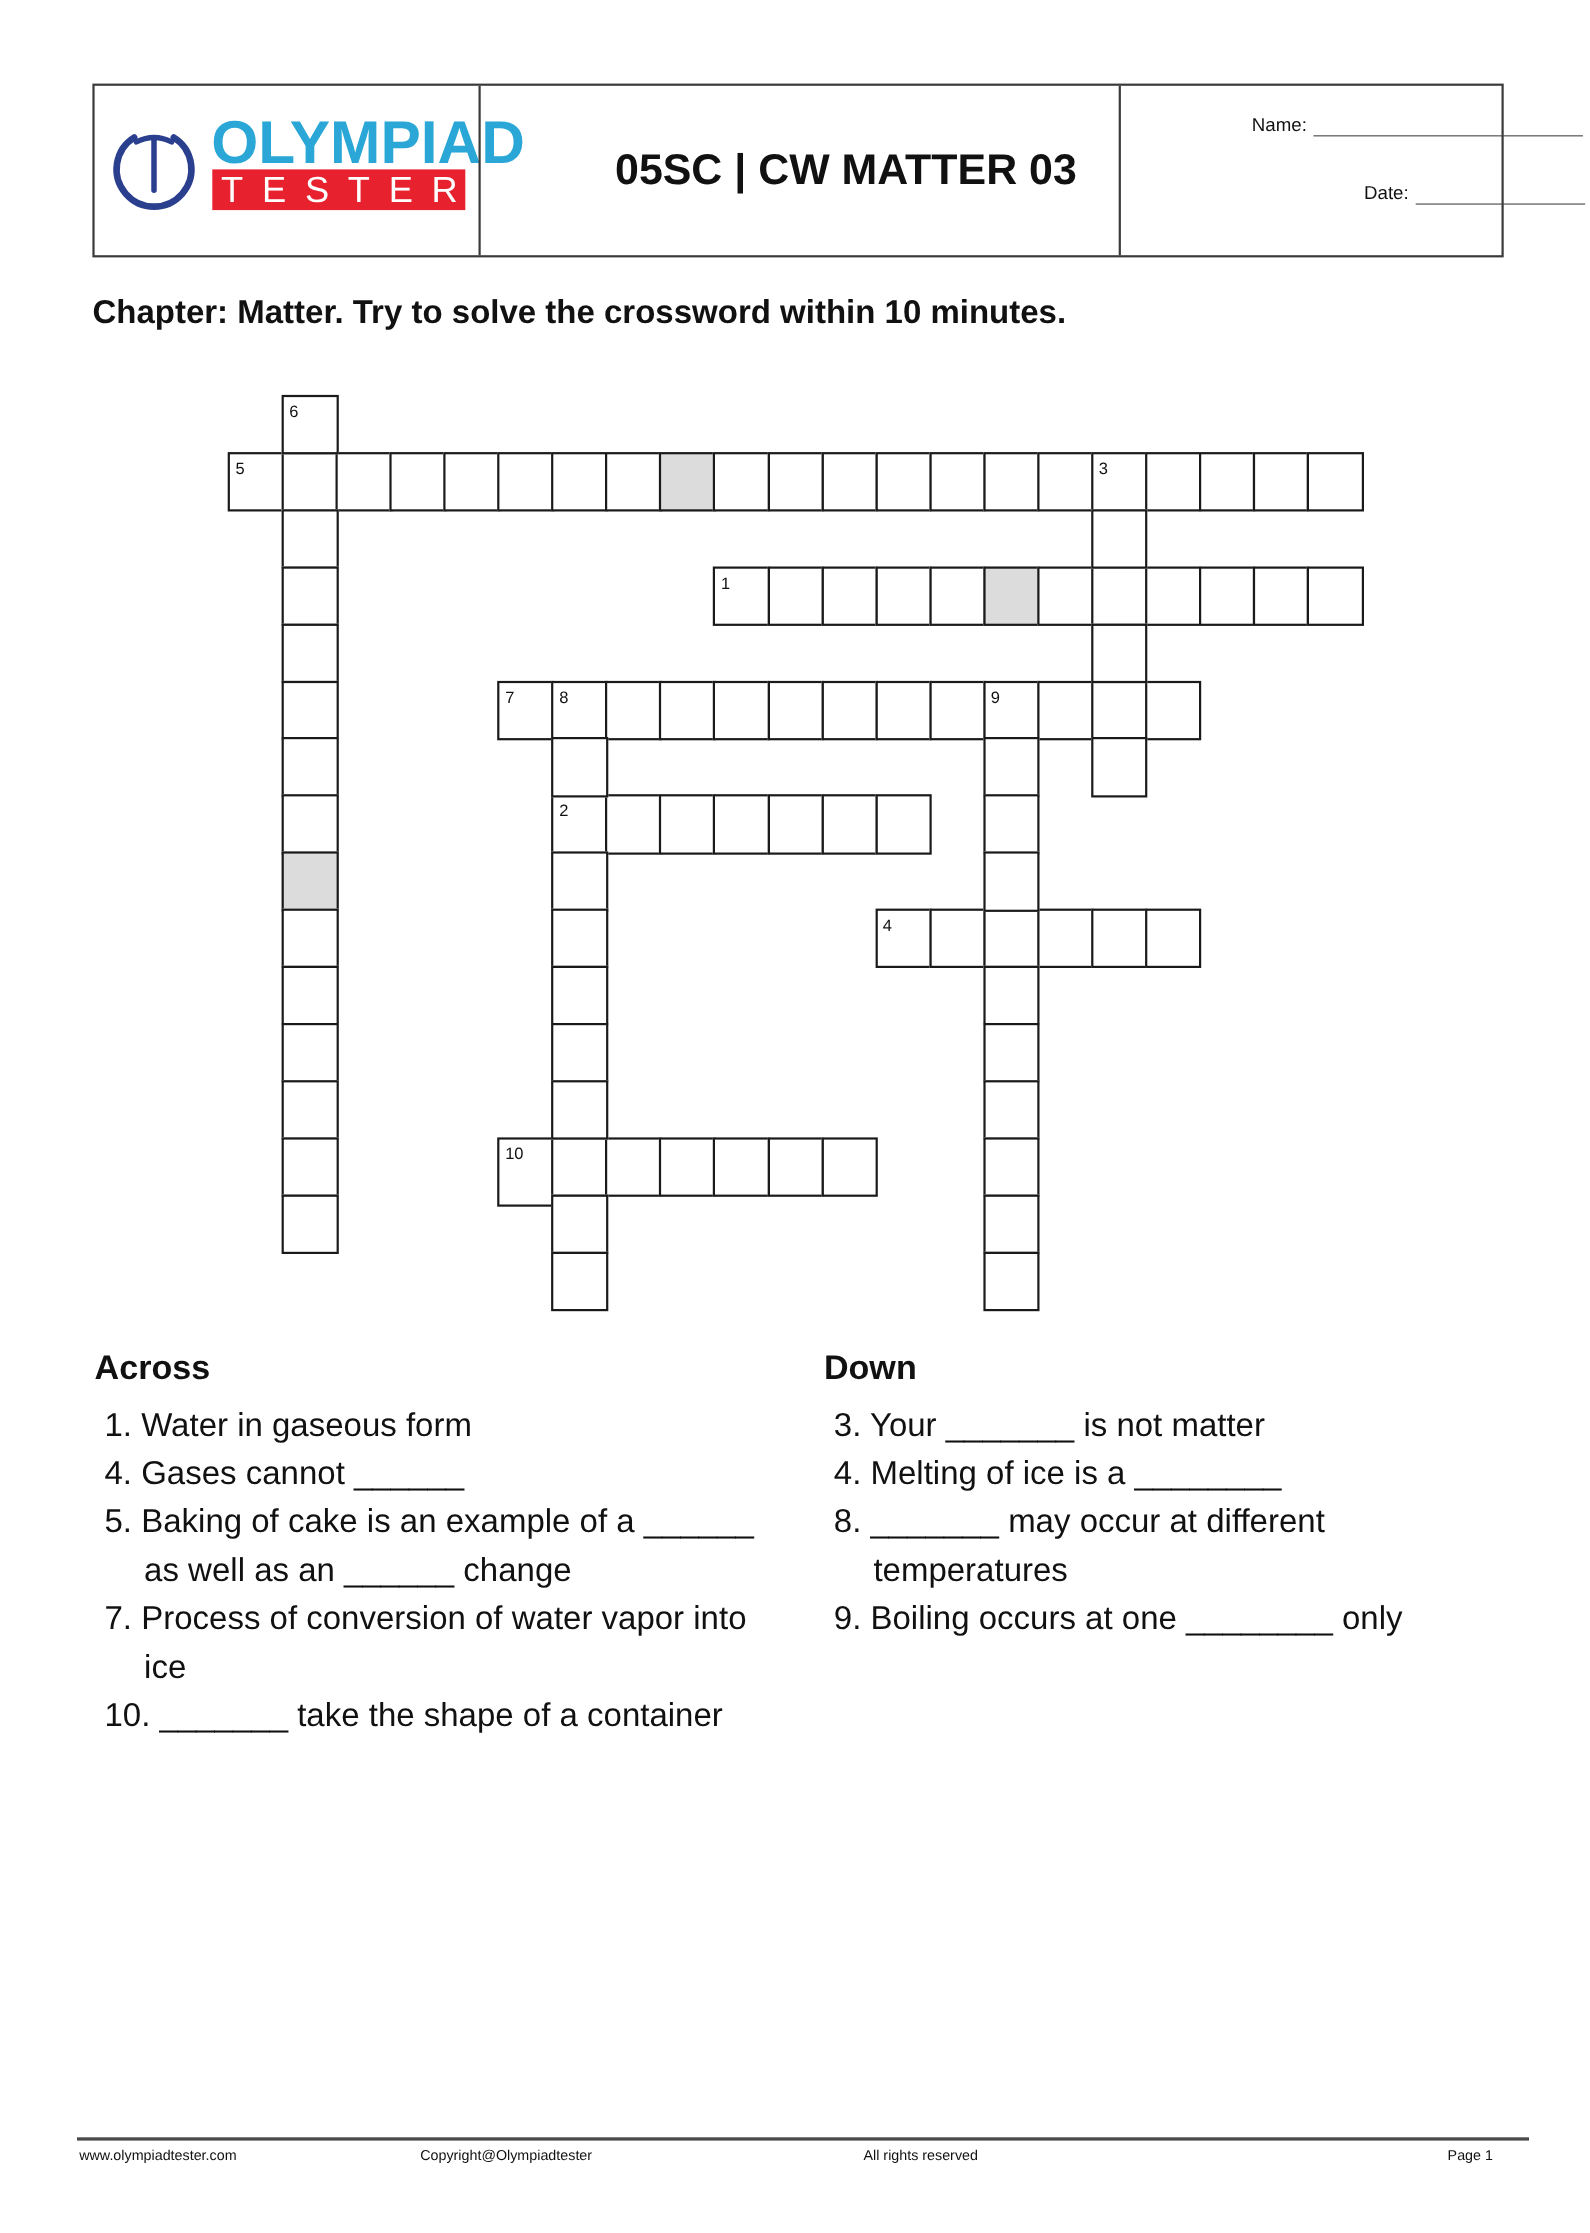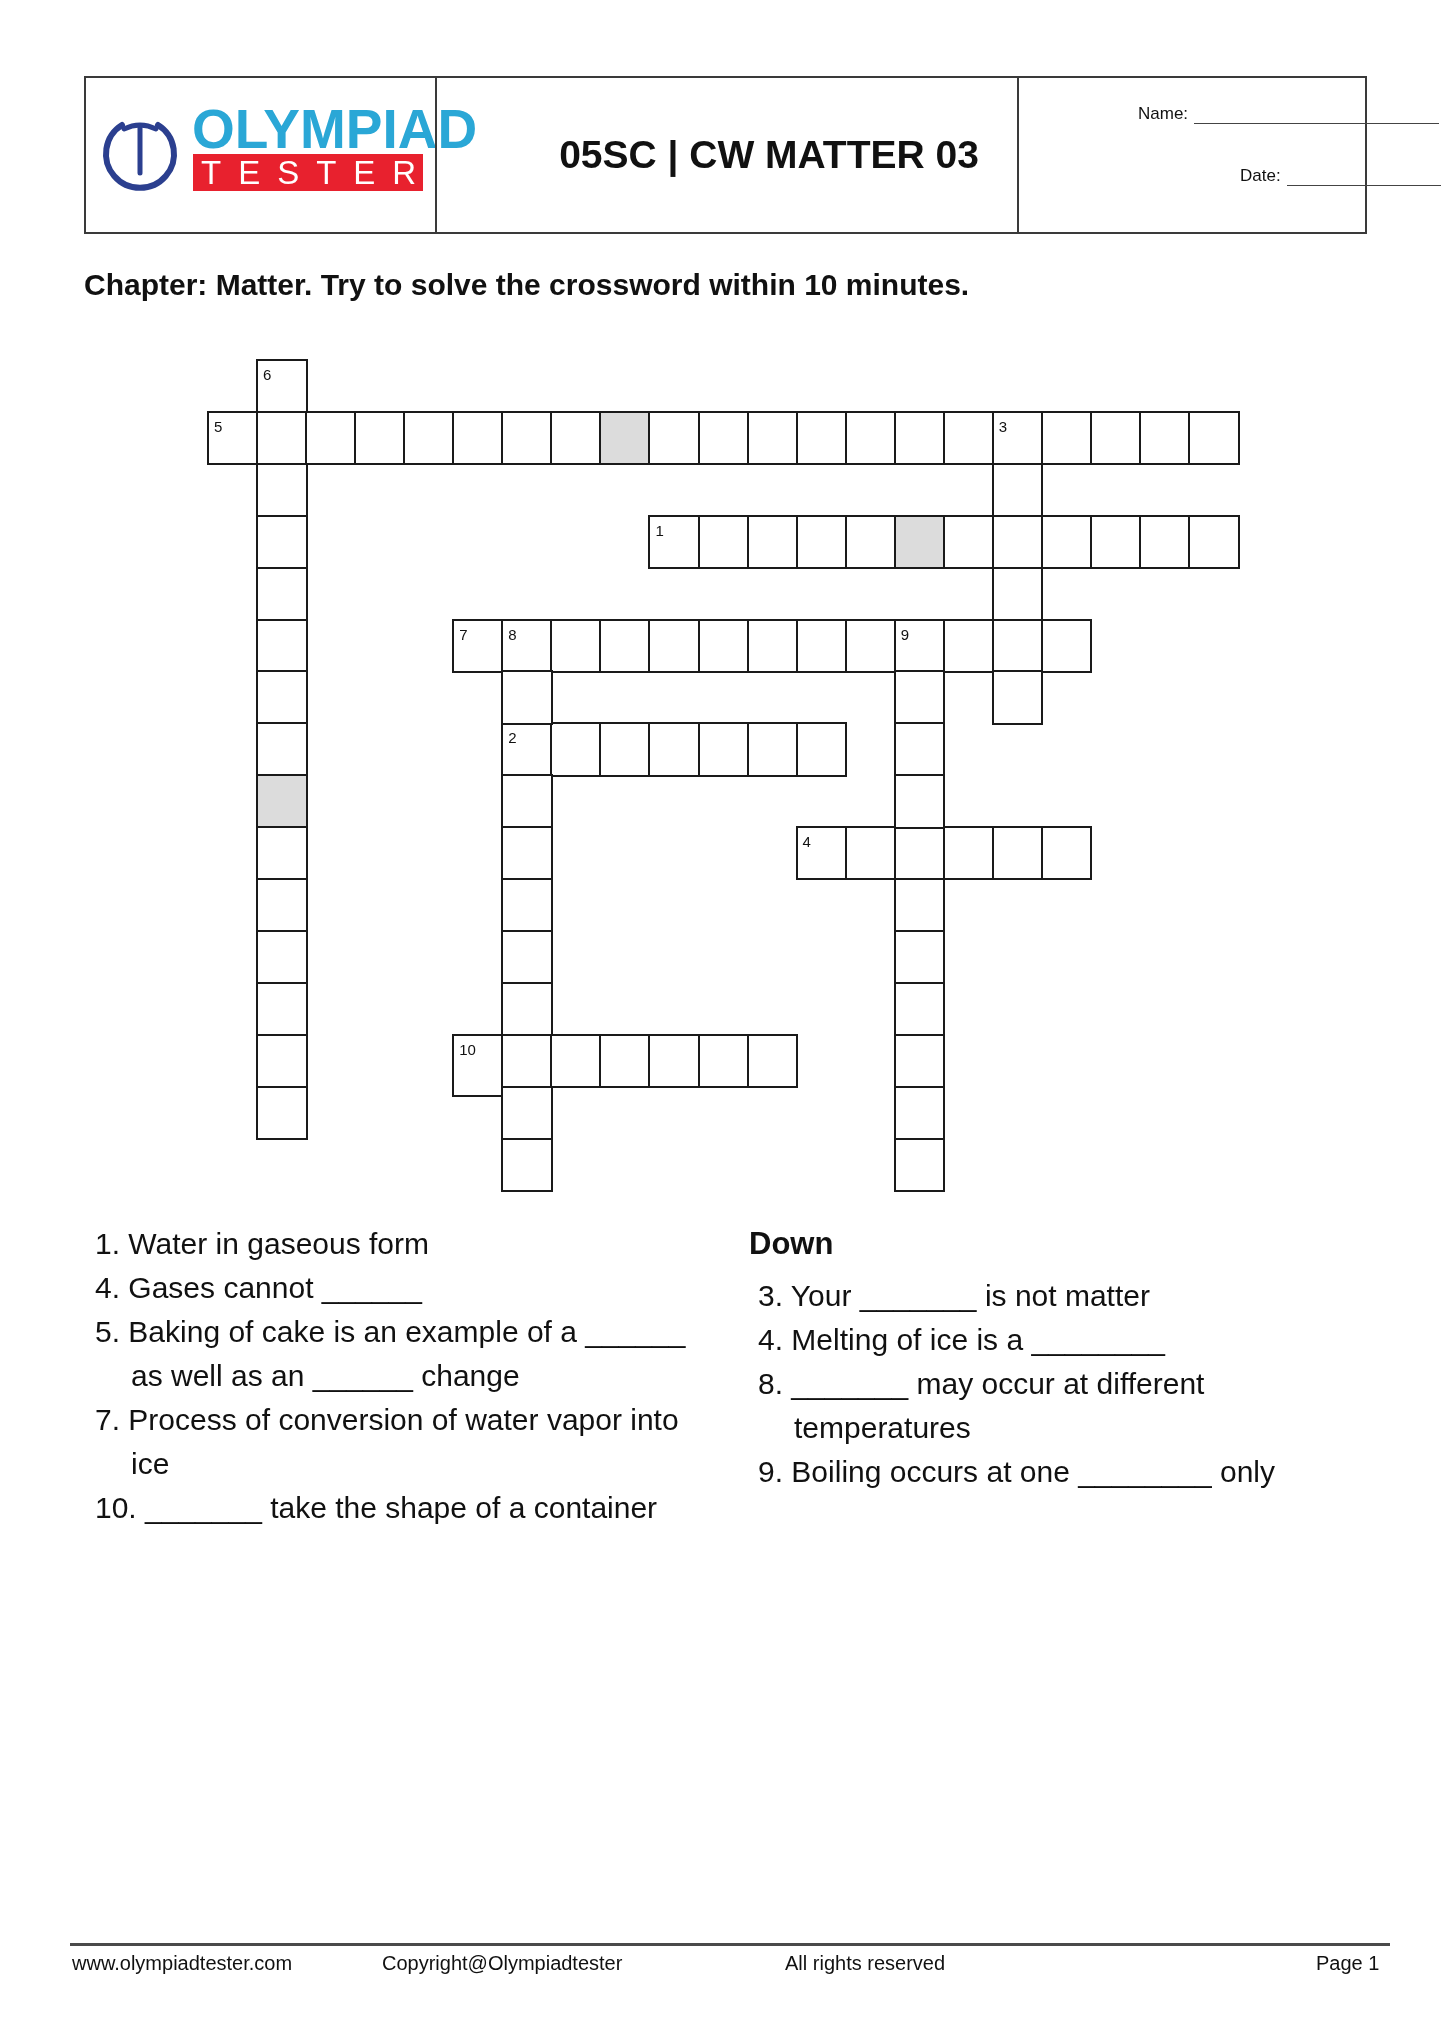--- a/index.html
+++ b/index.html
@@ -23,21 +23,21 @@
   .meta-line { border-bottom:1.5px solid #444; margin-left:6px; height:14px; }
   .chapter { position:absolute; left:84px; top:268px; font-size:30px; font-weight:bold; color:#111; }
   .grid { position:absolute; left:0; top:0; }
   .cell { position:absolute; box-sizing:border-box; border:2.5px solid #1a1a1a; background:#fff; }
   .cell.shaded { background:#dcdcdc; }
   .cell-num { position:absolute; left:5px; top:6px; font-size:15px; line-height:15px; color:#111; }
   .clues { position:absolute; top:1222px; font-size:30px; line-height:44px; color:#111; }
   .clues h2 { margin:0 0 8px 0; font-size:31px; font-weight:bold; line-height:44px; }
   .clue { position:relative; padding-left:45px; text-indent:-36px; }
   .footer-line { position:absolute; left:70px; width:1320px; top:1943px; height:3px; background:#4a4a4a; }
-  .footer { position:absolute; top:1952px; font-size:20px; color:#111; }
+  .footer { position:absolute; top:1952px; font-size:13px; color:#111; }
 </style>
 </head>
 <body>
 
 <div class="header-box">
   <div class="logo-cell">
     <svg class="logo-icon" viewBox="0 0 80 80">
       <path d="M 22 12 A 34 34 0 1 0 58 12" fill="none" stroke="#2b3f8f" stroke-width="6" stroke-linecap="round"></path>
       <path d="M 24 16 Q 40 8 56 16" fill="none" stroke="#2b3f8f" stroke-width="5" stroke-linecap="round"></path>
       <line x1="40" y1="13" x2="40" y2="60" stroke="#2b3f8f" stroke-width="5" stroke-linecap="round"></line>
@@ -179,20 +179,21 @@
     <div class="cell" style="left: 893.7px; top: 774.2px; width: 51.55px; height: 54.4px;"></div>
     <div class="cell" style="left: 893.7px; top: 878px; width: 51.55px; height: 54.4px;"></div>
     <div class="cell" style="left: 893.7px; top: 929.9px; width: 51.55px; height: 54.4px;"></div>
     <div class="cell" style="left: 893.7px; top: 981.8px; width: 51.55px; height: 54.4px;"></div>
     <div class="cell" style="left: 893.7px; top: 1033.7px; width: 51.55px; height: 54.4px;"></div>
     <div class="cell" style="left: 893.7px; top: 1085.6px; width: 51.55px; height: 54.4px;"></div>
     <div class="cell" style="left: 893.7px; top: 1137.5px; width: 51.55px; height: 54.4px;"></div>
   </div>
 
 <div class="clues" style="left:86px; width:620px;">
+  <h2>Across</h2>
   <div class="clue">1. Water in gaseous form</div>
   <div class="clue">4. Gases cannot ______</div>
   <div class="clue">5. Baking of cake is an example of a ______ as well as an ______ change</div>
   <div class="clue">7. Process of conversion of water vapor into ice</div>
   <div class="clue">10. _______ take the shape of a container</div>
 </div>
 <div class="clues" style="left:725px; width:600px;margin-left:24px;">
   <h2>Down</h2>
   <div class="clue">3. Your _______ is not matter</div>
   <div class="clue">4. Melting of ice is a ________</div>

